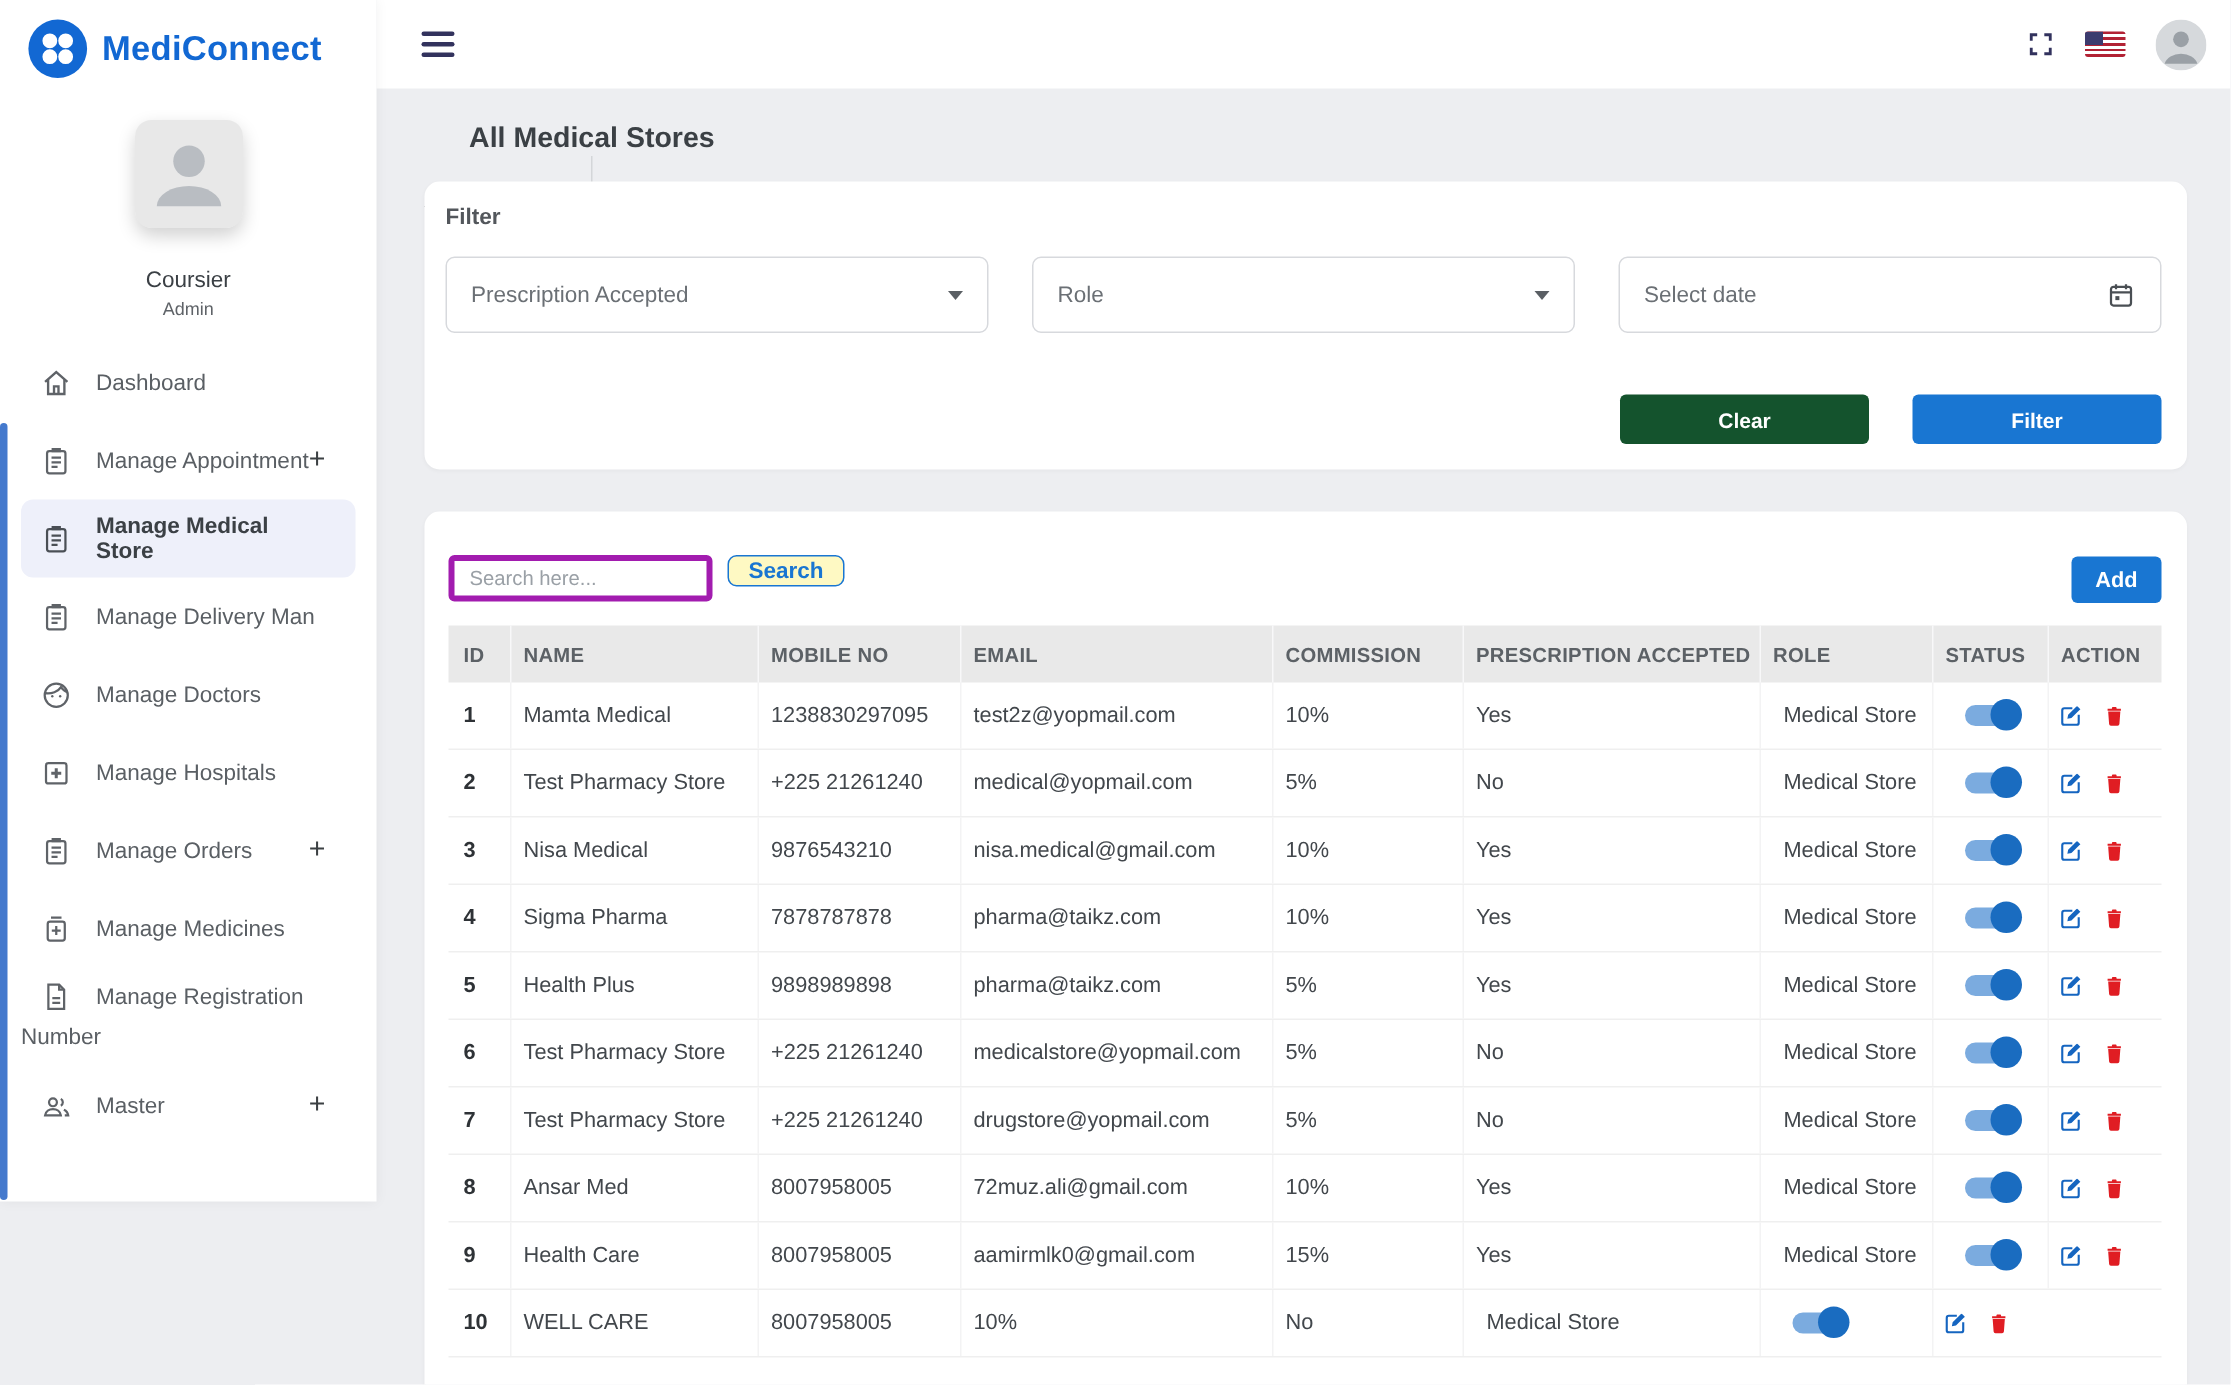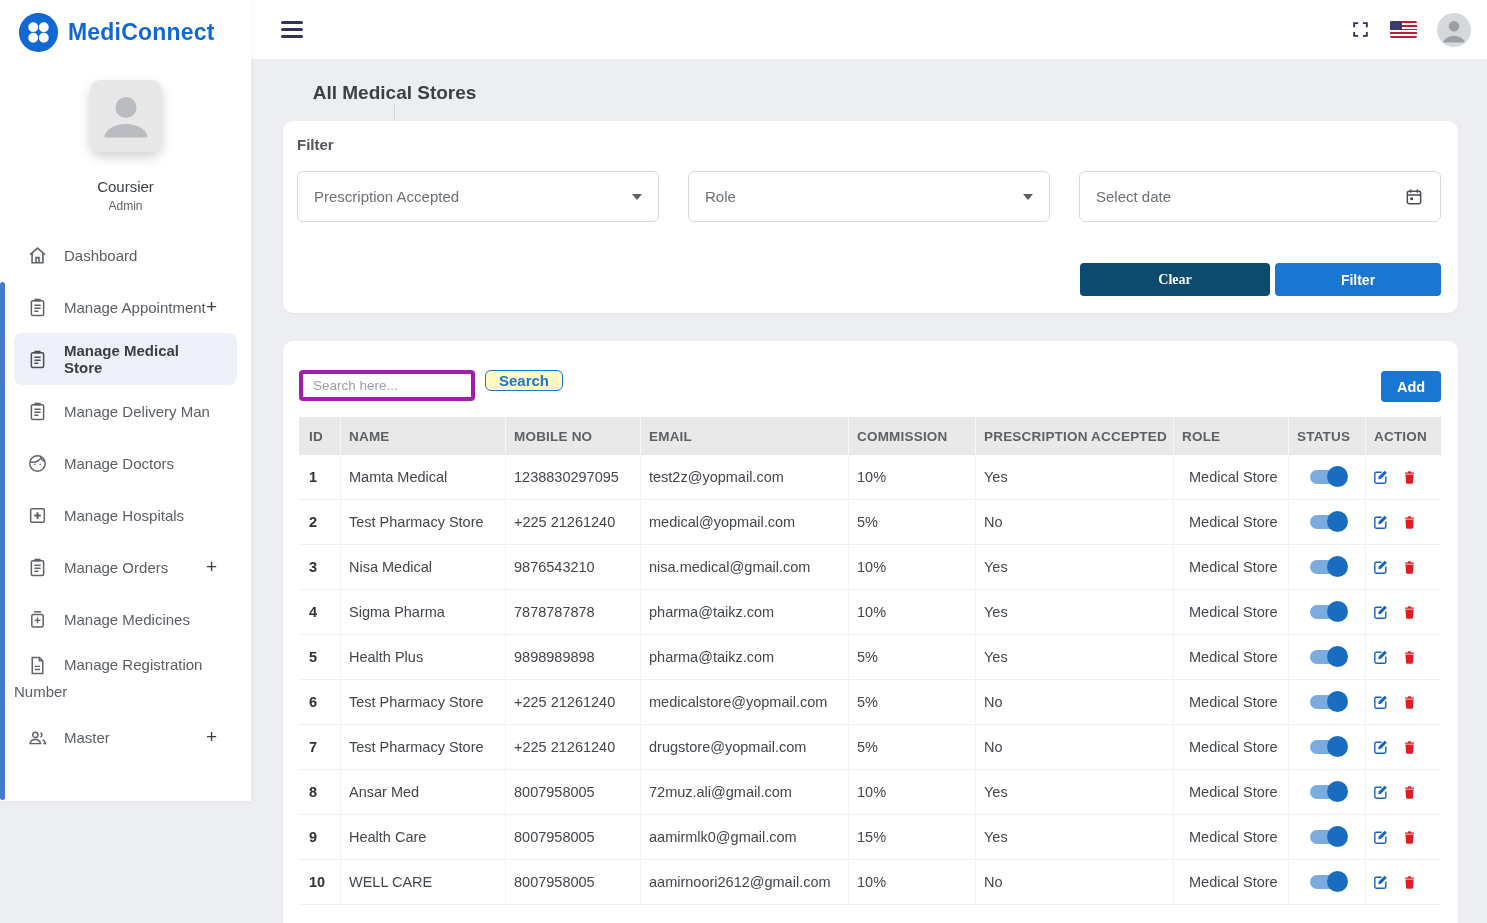--- a/index.html
+++ b/index.html
@@ -68,21 +68,21 @@
   .filter-heading { position:absolute; left:14px; top:15px; font-size:15px; font-weight:bold; color:#53575c; }
   .f-field { position:absolute; top:50px; width:362px; height:51px; border:1px solid #d7d9dd;
              border-radius:6px; display:flex; align-items:center; padding:0 16px; cursor:pointer;
              font-size:15px; color:#6b7075; background:#fff; }
   .f-field .grow { flex:1 1 auto; }
   .caret { width:0; height:0; border-left:5px solid transparent; border-right:5px solid transparent;
            border-top:6px solid #5a5f64; }
   .cal-icon { width:20px; height:20px; color:#4a4f54; }
   .btn { display:flex; align-items:center; justify-content:center; border:none; border-radius:4px;
          font-family:inherit; font-size:14px; font-weight:bold; color:#fff; cursor:pointer; }
-  .btn-clear { position:absolute; left:797px; top:142px; width:190px; height:33px; background:#0c4a6e;font-family:Liberation Serif, serif; }
+  .btn-clear { position:absolute; left:797px; top:142px; width:166px; height:33px; background:#14532d; }
   .btn-filter { position:absolute; left:992px; top:142px; width:166px; height:33px; background:#1976d2; }
 
   
   .search-row { position:absolute; left:16px; top:29px; display:flex; align-items:flex-start; gap:10px; }
   .search-input { width:176px; height:31px; border:4px solid #a21caf; border-radius:4px;
                   padding:0 10px; font-family:inherit; font-size:13.5px; color:#42474c; outline:none; }
   .search-input::placeholder { color:#9aa0a6; }
   .btn-search { height:21px; padding:0 13px; background:#fef9c3; border:1.5px solid #1976d2;
                 border-radius:6px; color:#1976d2; font-size:15px; font-weight:bold;
                 font-family:inherit; cursor:pointer; }
@@ -583,21 +583,20 @@
               <svg viewBox="0 0 24 24" width="15" height="17" fill="currentColor">
                 <path d="M5.5 7h13l-1 13.2a2 2 0 0 1-2 1.8H8.5a2 2 0 0 1-2-1.8zM9.5 4V3.2c0-.7.5-1.2 1.2-1.2h2.6c.7 0 1.2.5 1.2 1.2V4h4.6v2H4.9V4z"></path>
               </svg>
             </span>
           </div>
         </div>
         <div class="trow">
           <div class="td">10</div>
           <div class="td">WELL CARE</div>
           <div class="td">8007958005</div>
-          <div class="td">aamirnoori2612@gmail.com</div>
           <div class="td">10%</div>
           <div class="td">No</div>
           <div class="td c-role">Medical Store</div>
           <div class="td">
             <span class="toggle">
               <span class="track"></span>
               <span class="thumb"></span>
             </span>
           </div>
           <div class="td act">

